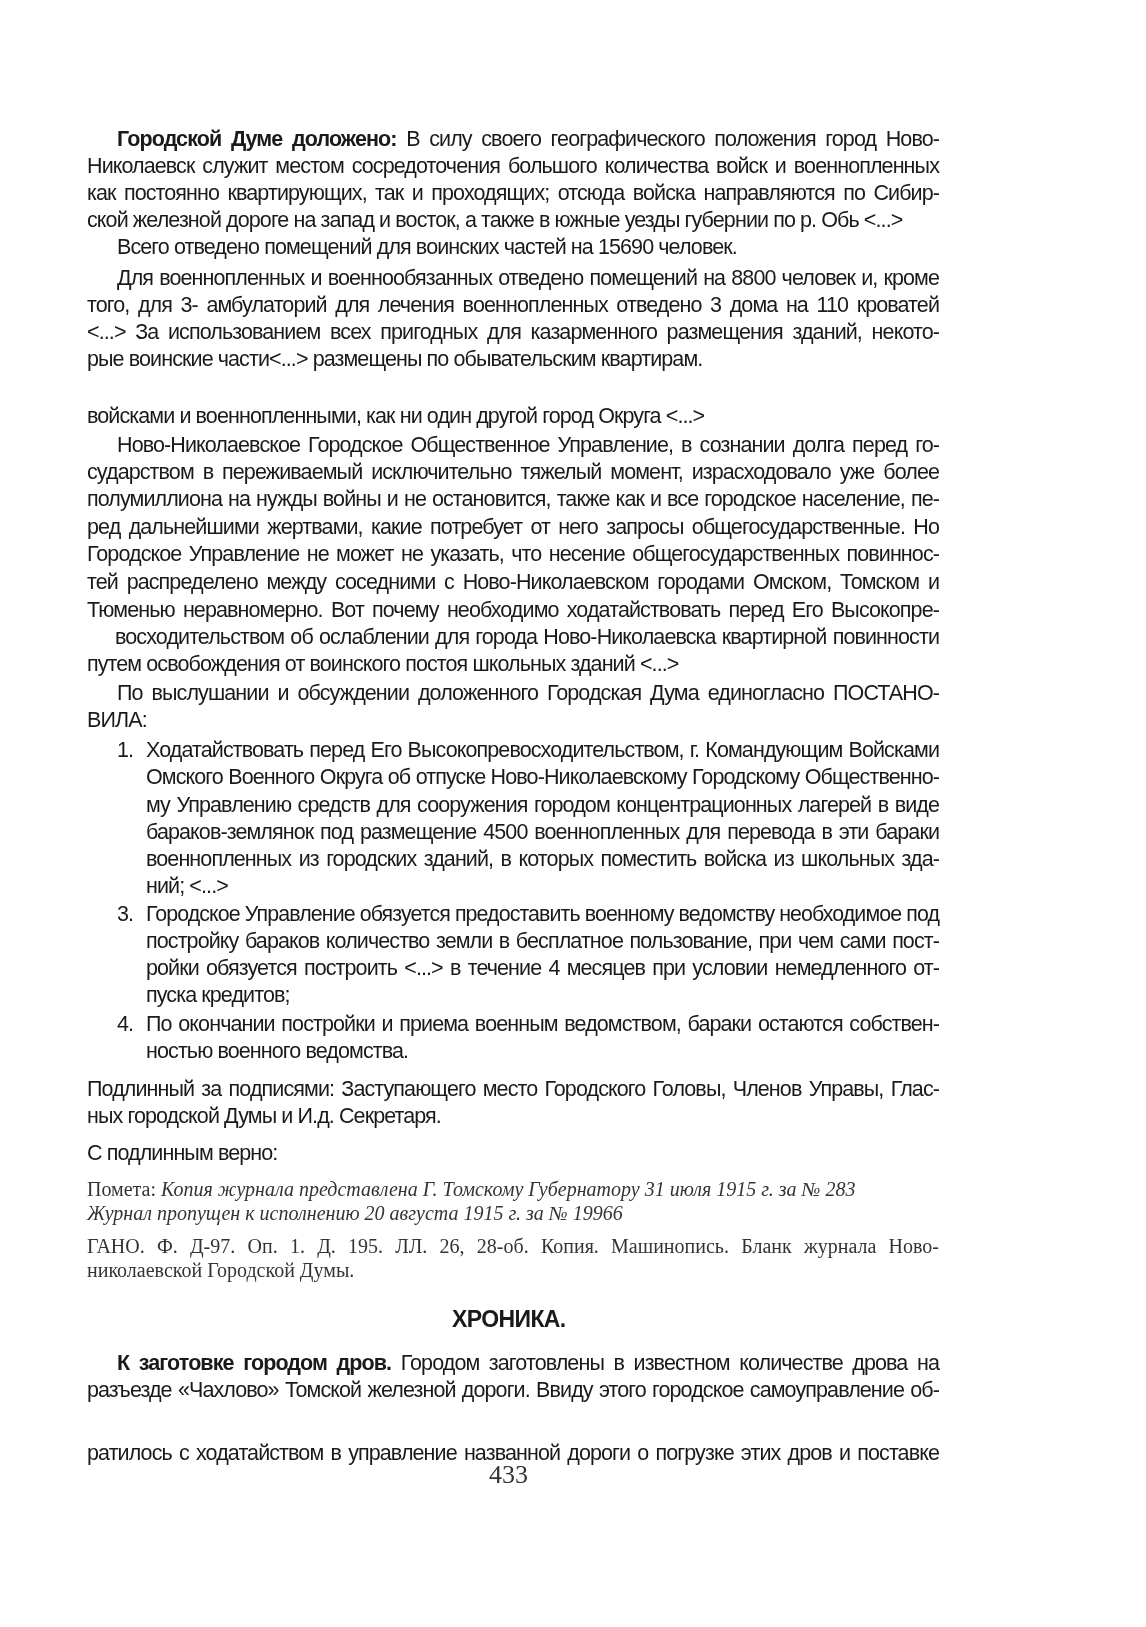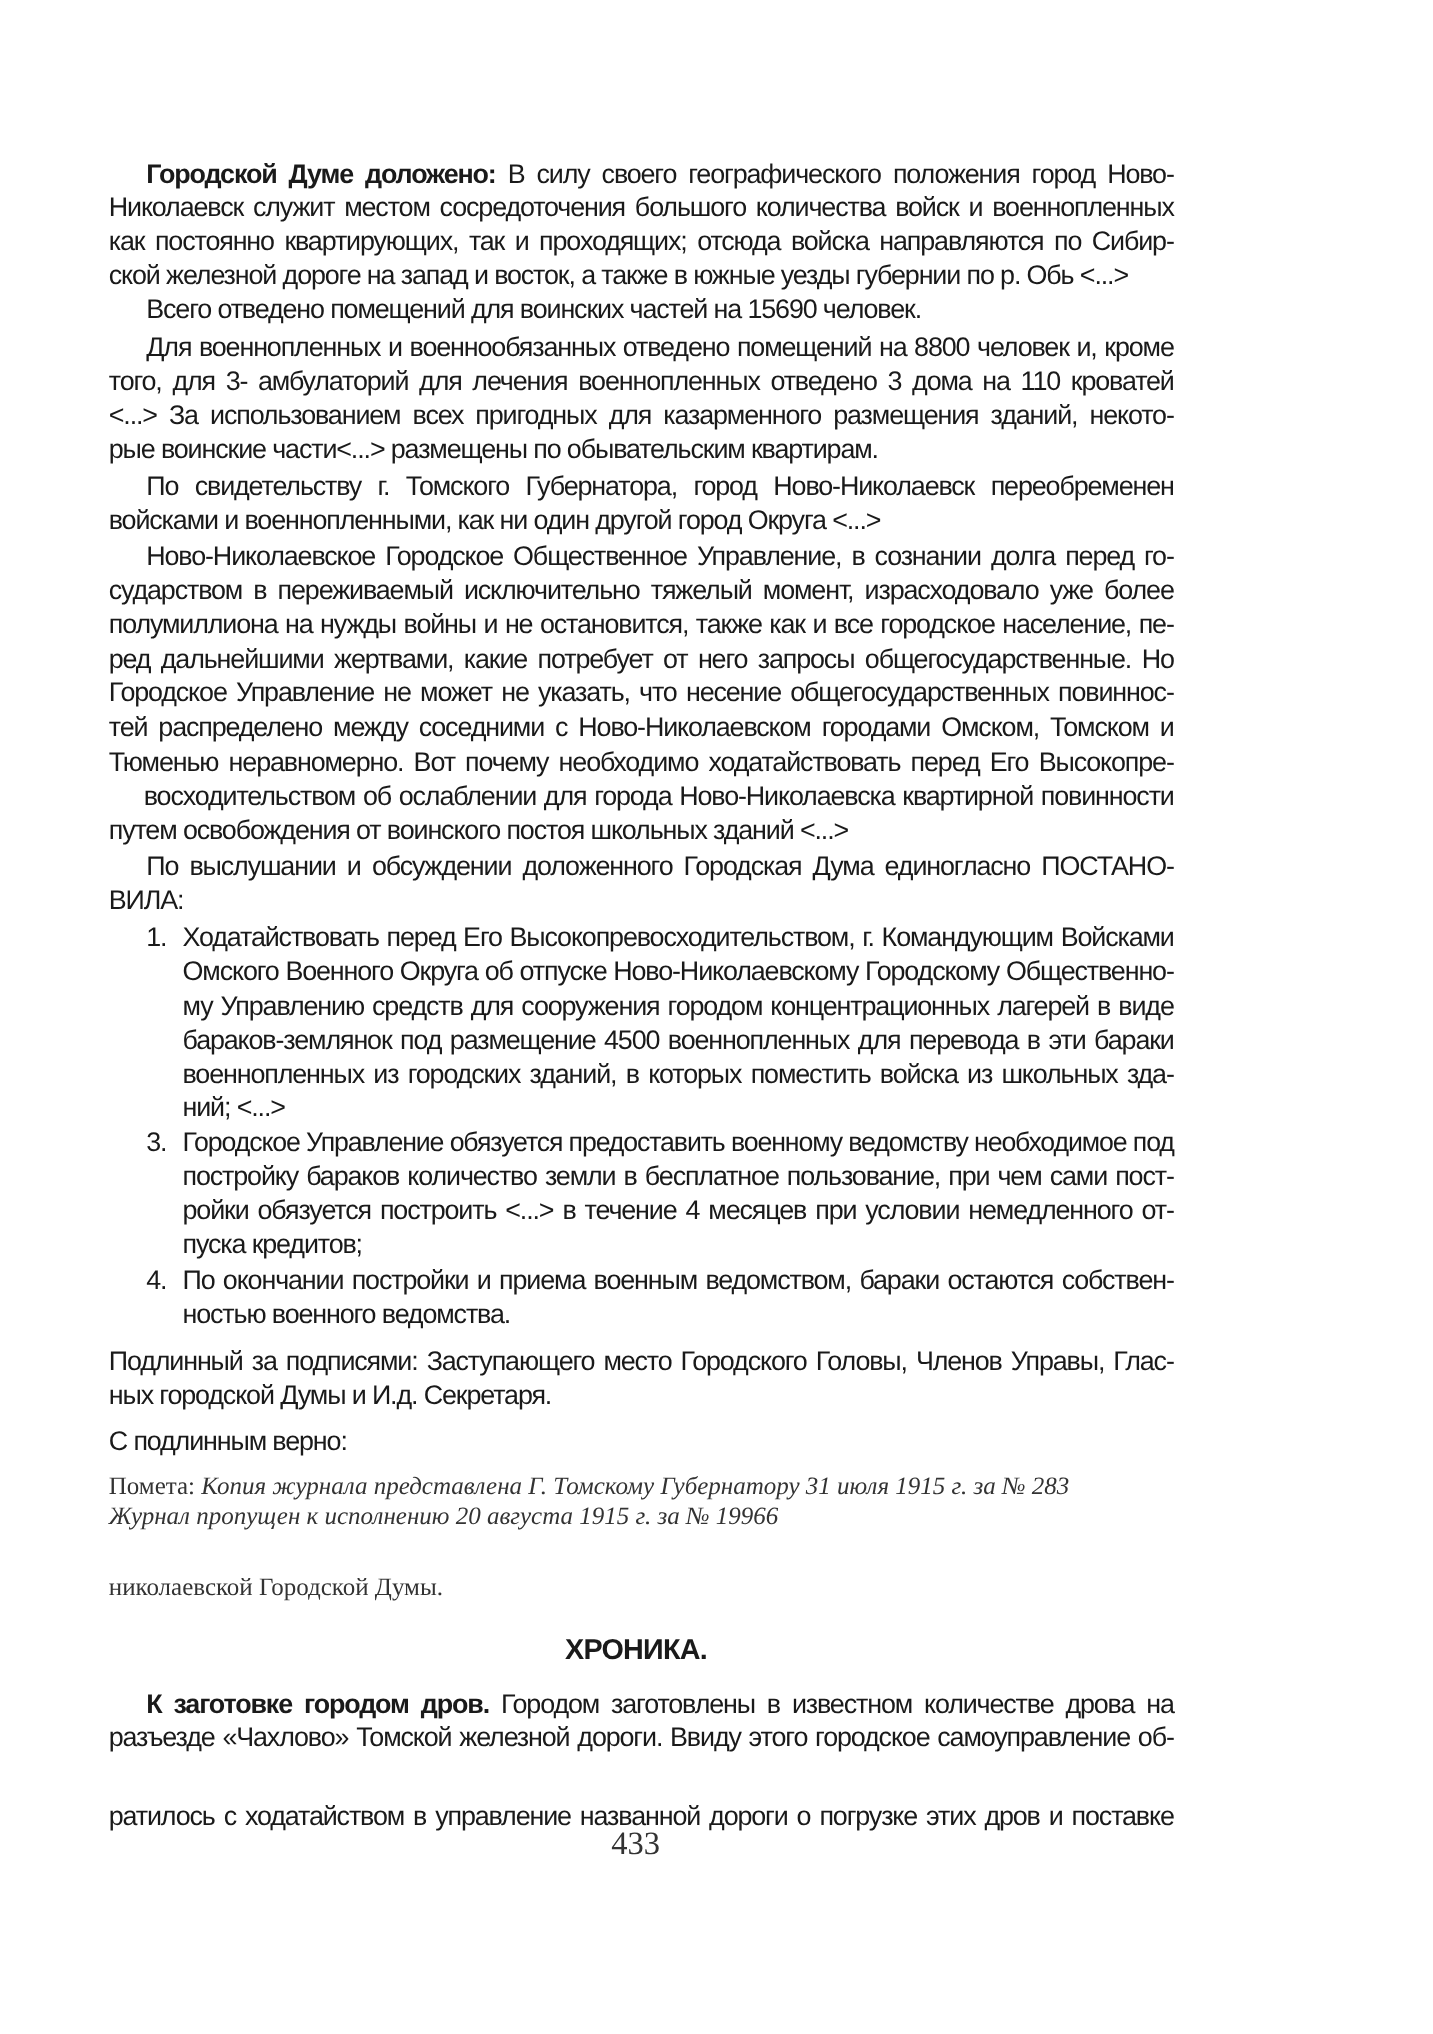--- a/index.html
+++ b/index.html
@@ -78,21 +78,20 @@
   <div class="line sans just" style="left:87px; top:168px; width:852px;"><span style="white-space: nowrap; word-spacing: 0px;">как постоянно квартирующих, так и проходящих; отсюда войска направляются по Сибир-</span></div>
   <div class="line sans" style="left:87px; top:195px;">ской железной дороге на запад и восток, а также в южные уезды губернии по р. Обь &lt;...&gt;</div>
 
   <div class="line sans" style="left:117px; top:222px;">Всего отведено помещений для воинских частей на 15690 человек.</div>
 
   <div class="line sans just" style="left:117px; top:253px; width:822px;"><span style="white-space: nowrap; word-spacing: 0px;">Для военнопленных и военнообязанных отведено помещений на 8800 человек и, кроме</span></div>
   <div class="line sans just" style="left:87px; top:280px; width:852px;"><span style="white-space: nowrap; word-spacing: 0px;">того, для 3- амбулаторий для лечения военнопленных отведено 3 дома на 110 кроватей</span></div>
   <div class="line sans just" style="left:87px; top:307px; width:852px;"><span style="white-space: nowrap; word-spacing: 0px;">&lt;...&gt; За использованием всех пригодных для казарменного размещения зданий, некото-</span></div>
   <div class="line sans" style="left:87px; top:334px;">рые воинские части&lt;...&gt; размещены по обывательским квартирам.</div>
 
-  <div class="line sans just" style="left:117px; top:364px; width:822px;"><span style="white-space: nowrap; word-spacing: 0px;">По свидетельству г. Томского Губернатора, город Ново-Николаевск переобременен</span></div>
   <div class="line sans" style="left:87px; top:391px;">войсками и военнопленными, как ни один другой город Округа &lt;...&gt;</div>
 
   <div class="line sans just" style="left:117px; top:420px; width:822px;"><span style="white-space: nowrap; word-spacing: 0px;">Ново-Николаевское Городское Общественное Управление, в сознании долга перед го-</span></div>
   <div class="line sans just" style="left:87px; top:447px; width:852px;"><span style="white-space: nowrap; word-spacing: 0px; margin-top: 36px;">сударством в переживаемый исключительно тяжелый момент, израсходовало уже более</span></div>
   <div class="line sans just" style="left:87px; top:474px; width:852px;"><span style="white-space: nowrap; word-spacing: 0px;">полумиллиона на нужды войны и не остановится, также как и все городское население, пе-</span></div>
   <div class="line sans just" style="left:87px; top:502px; width:852px;"><span style="white-space: nowrap; word-spacing: 0px;">ред дальнейшими жертвами, какие потребует от него запросы общегосударственные. Но</span></div>
   <div class="line sans just" style="left:87px; top:529px; width:852px;"><span style="white-space: nowrap; word-spacing: 0px;">Городское Управление не может не указать, что несение общегосударственных повиннос-</span></div>
   <div class="line sans just" style="left:87px; top:557px; width:852px;"><span style="white-space: nowrap; word-spacing: 0px;">тей распределено между соседними с Ново-Николаевском городами Омском, Томском и</span></div>
   <div class="line sans just" style="left:87px; top:585px; width:852px;"><span style="white-space: nowrap; word-spacing: 0px;">Тюменью неравномерно. Вот почему необходимо ходатайствовать перед Его Высокопре-</span></div>
   <div class="line sans just" style="left:87px; top:612px; width:852px;"><span style="white-space: nowrap; word-spacing: 0px; margin-left: 28px;">восходительством об ослаблении для города Ново-Николаевска квартирной повинности</span></div>
@@ -121,20 +120,21 @@
 
   <div class="line sans just" style="left:87px; top:1064px; width:852px;"><span style="white-space: nowrap; word-spacing: 0px;">Подлинный за подписями: Заступающего место Городского Головы, Членов Управы, Глас-</span></div>
   <div class="line sans" style="left:87px; top:1091px;">ных городской Думы и И.д. Секретаря.</div>
   <div class="line sans" style="left:87px; top:1128px;">С подлинным верно:</div>
 
   <div class="line serif" style="left:87px; top:1164px;">
     <span>Помета: </span><span class="ital">Копия журнала представлена Г. Томскому Губернатору 31 июля 1915 г. за № 283</span>
   </div>
   <div class="line serif ital" style="left:87px; top:1188px;">Журнал пропущен к исполнению 20 августа 1915 г. за № 19966</div>
 
+  <div class="line serif just" style="left:87px; top:1221px; width:852px;"><span style="white-space: nowrap; word-spacing: 0px;">ГАНО. Ф. Д-97. Оп. 1. Д. 195. ЛЛ. 26, 28-об. Копия. Машинопись. Бланк журнала Ново-</span></div>
   <div class="line serif" style="left:87px; top:1245px;">николаевской Городской Думы.</div>
 
   <div class="heading" style="left:452px; top:1294px;">ХРОНИКА.</div>
 
   <div class="line sans just" style="left:87px; top:1365px; width:852px;"><span style="white-space: nowrap; word-spacing: 0px;">разъезде «Чахлово» Томской железной дороги. Ввиду этого городское самоуправление об-</span></div>
   <div class="line sans just" style="left:117px; top:1338px; width:822px;"><span style="white-space: nowrap; word-spacing: 0px;">
     <span class="b">К заготовке городом дров.</span><span> Городом заготовлены в известном количестве дрова на</span>
   </span></div>
   <div class="line sans just" style="left:87px; top:1392px; width:852px;margin-top:36px;"><span style="white-space: nowrap; word-spacing: 0px;">ратилось с ходатайством в управление названной дороги о погрузке этих дров и поставке</span></div>
 

